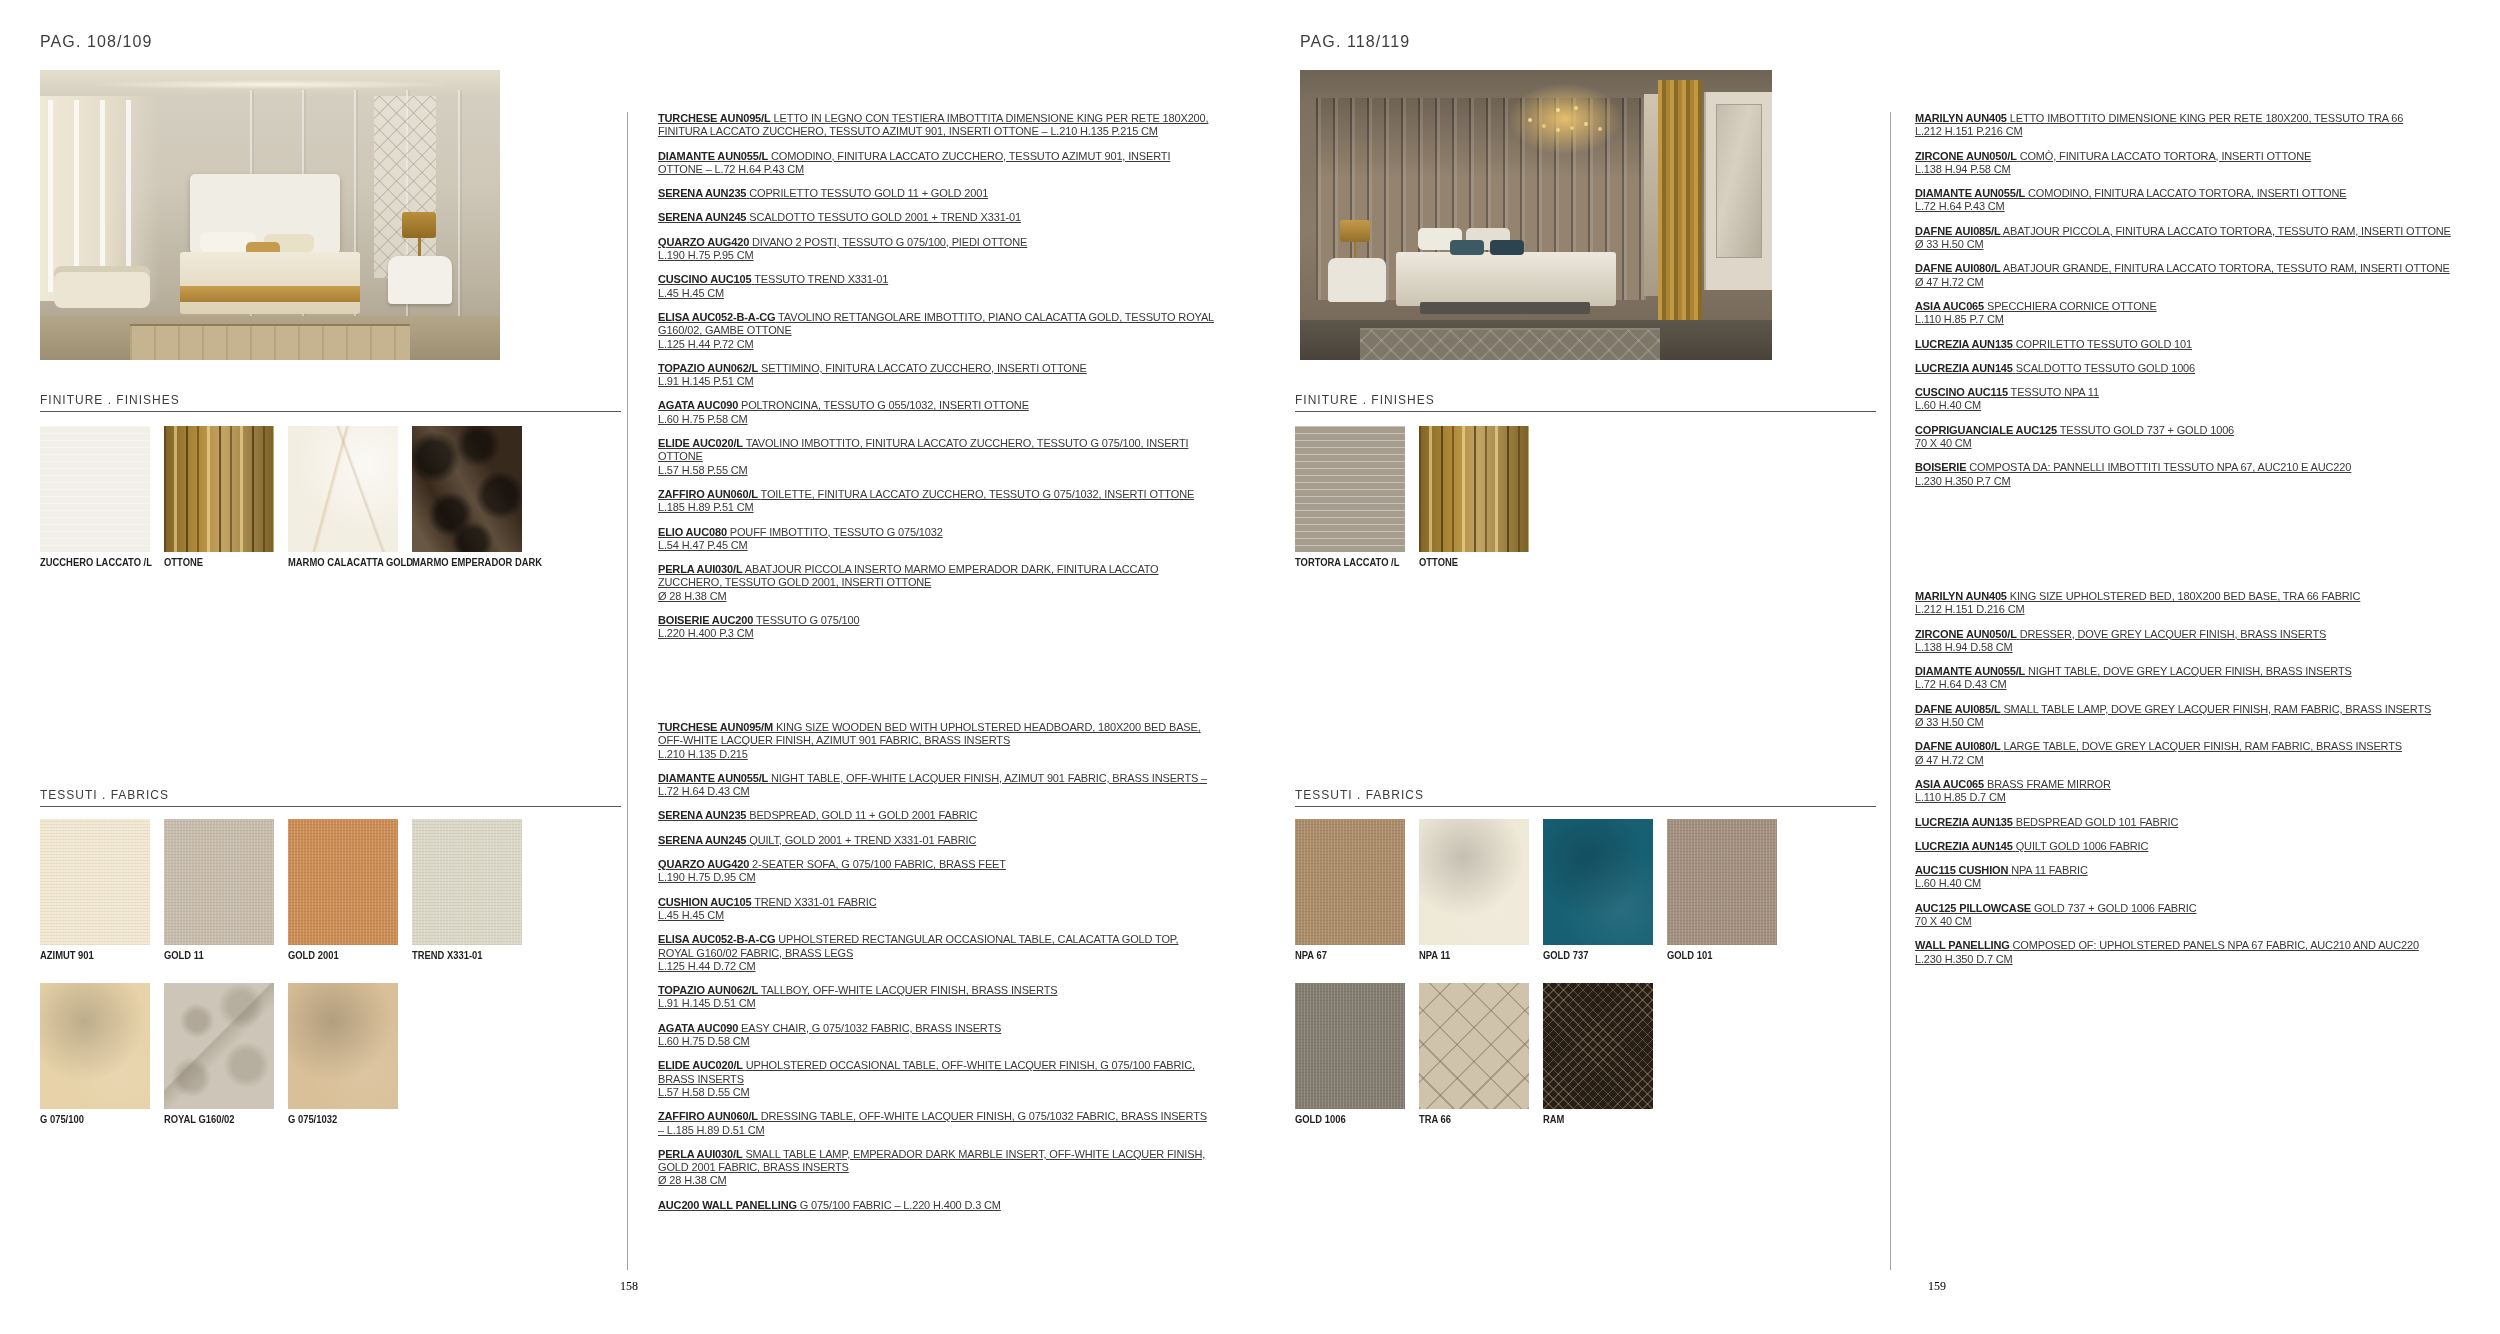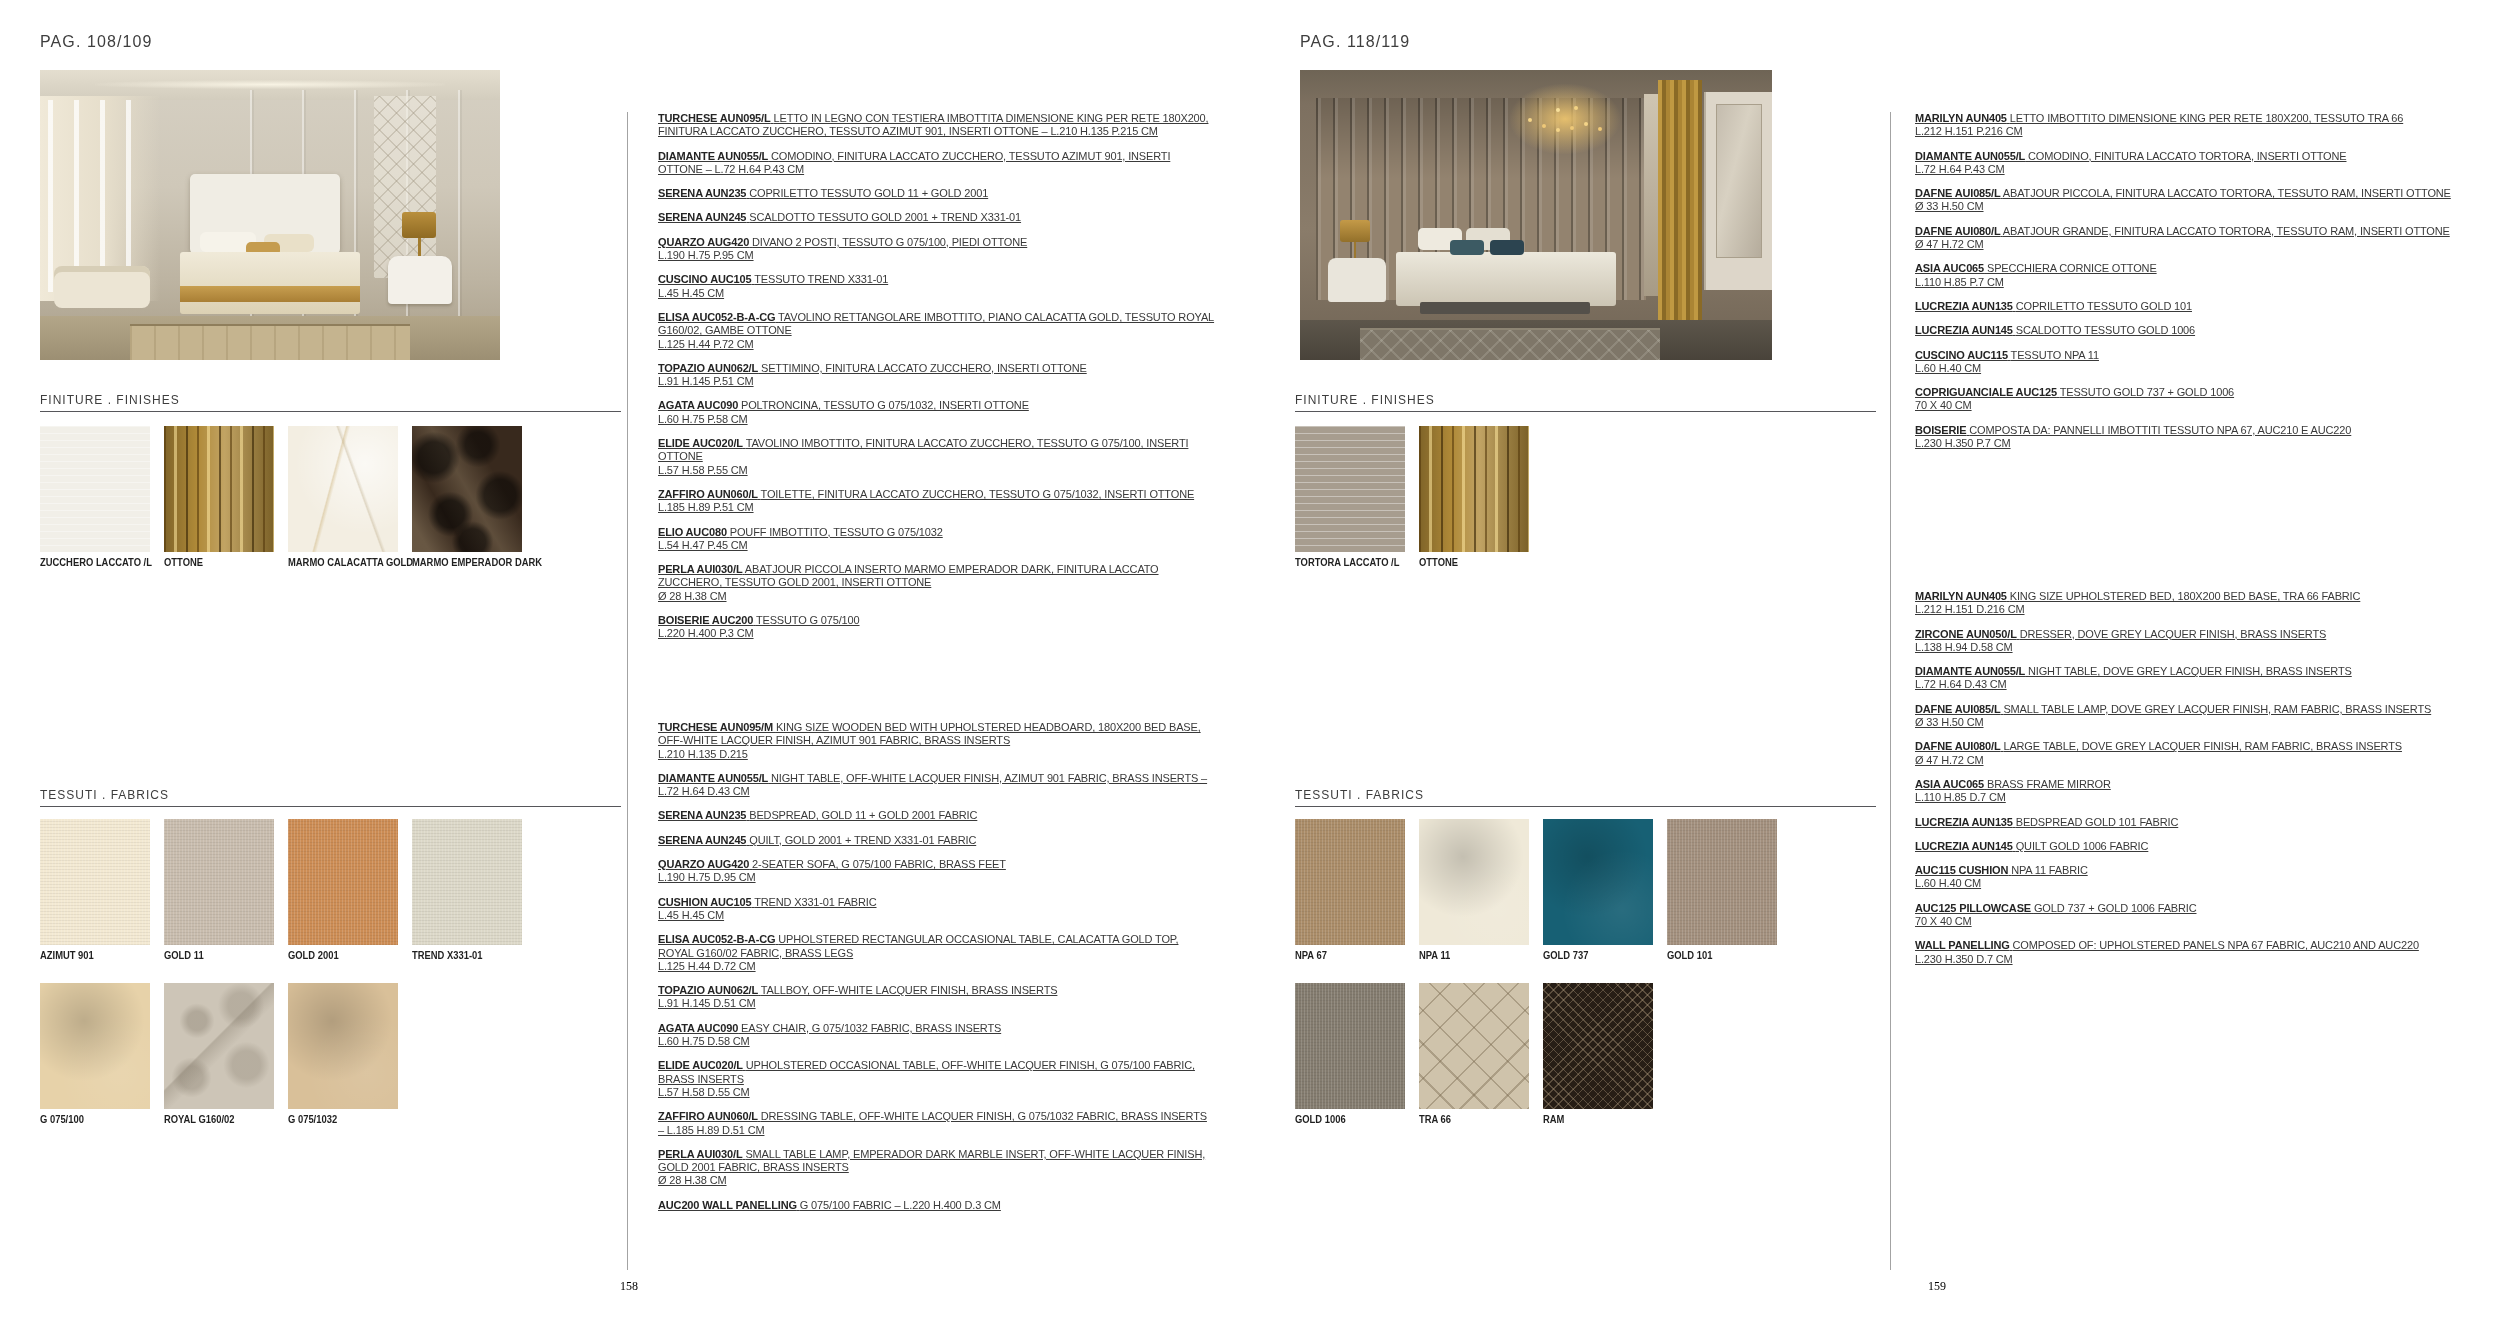--- a/index.html
+++ b/index.html
@@ -190,21 +190,21 @@
 
   <div class="col-text lp-text-it">
     <p class="prod"><b>TURCHESE AUN095/L</b> <span>LETTO IN LEGNO CON TESTIERA IMBOTTITA DIMENSIONE KING PER RETE 180X200, FINITURA LACCATO ZUCCHERO, TESSUTO AZIMUT 901, INSERTI OTTONE – L.210 H.135 P.215 CM</span><span class="dims"></span></p>
     <p class="prod"><b>DIAMANTE AUN055/L</b> <span>COMODINO, FINITURA LACCATO ZUCCHERO, TESSUTO AZIMUT 901, INSERTI OTTONE – L.72 H.64 P.43 CM</span><span class="dims"></span></p>
     <p class="prod"><b>SERENA AUN235</b> <span>COPRILETTO TESSUTO GOLD 11 + GOLD 2001</span><span class="dims"></span></p>
     <p class="prod"><b>SERENA AUN245</b> <span>SCALDOTTO TESSUTO GOLD 2001 + TREND X331-01</span><span class="dims"></span></p>
     <p class="prod"><b>QUARZO AUG420</b> <span>DIVANO 2 POSTI, TESSUTO G 075/100, PIEDI OTTONE</span><span class="dims">L.190 H.75 P.95 CM</span></p>
     <p class="prod"><b>CUSCINO AUC105</b> <span>TESSUTO TREND X331-01</span><span class="dims">L.45 H.45 CM</span></p>
     <p class="prod"><b>ELISA AUC052-B-A-CG</b> <span>TAVOLINO RETTANGOLARE IMBOTTITO, PIANO CALACATTA GOLD, TESSUTO ROYAL G160/02, GAMBE OTTONE</span><span class="dims">L.125 H.44 P.72 CM</span></p>
     <p class="prod"><b>TOPAZIO AUN062/L</b> <span>SETTIMINO, FINITURA LACCATO ZUCCHERO, INSERTI OTTONE</span><span class="dims">L.91 H.145 P.51 CM</span></p>
-    <p class="prod"><b>AGATA AUC090</b> <span>POLTRONCINA, TESSUTO G 075/1032, INSERTI OTTONE</span><span class="dims">L.60 H.75 P.58 CM</span></p>
+    <p class="prod"><b>AGATA AUC090</b> <span>POLTRONCINA, TESSUTO G 055/1032, INSERTI OTTONE</span><span class="dims">L.60 H.75 P.58 CM</span></p>
     <p class="prod"><b>ELIDE AUC020/L</b> <span>TAVOLINO IMBOTTITO, FINITURA LACCATO ZUCCHERO, TESSUTO G 075/100, INSERTI OTTONE</span><span class="dims">L.57 H.58 P.55 CM</span></p>
     <p class="prod"><b>ZAFFIRO AUN060/L</b> <span>TOILETTE, FINITURA LACCATO ZUCCHERO, TESSUTO G 075/1032, INSERTI OTTONE</span><span class="dims">L.185 H.89 P.51 CM</span></p>
     <p class="prod"><b>ELIO AUC080</b> <span>POUFF IMBOTTITO, TESSUTO G 075/1032</span><span class="dims">L.54 H.47 P.45 CM</span></p>
     <p class="prod"><b>PERLA AUI030/L</b> <span>ABATJOUR PICCOLA INSERTO MARMO EMPERADOR DARK, FINITURA LACCATO ZUCCHERO, TESSUTO GOLD 2001, INSERTI OTTONE</span><span class="dims">Ø 28 H.38 CM</span></p>
     <p class="prod"><b>BOISERIE AUC200</b> <span>TESSUTO G 075/100</span><span class="dims">L.220 H.400 P.3 CM</span></p>
   </div>
 
   <div class="col-text lp-text-en">
     <p class="prod"><b>TURCHESE AUN095/M</b> <span>KING SIZE WOODEN BED WITH UPHOLSTERED HEADBOARD, 180X200 BED BASE, OFF-WHITE LACQUER FINISH, AZIMUT 901 FABRIC, BRASS INSERTS</span><span class="dims">L.210 H.135 D.215</span></p>
     <p class="prod"><b>DIAMANTE AUN055/L</b> <span>NIGHT TABLE, OFF-WHITE LACQUER FINISH, AZIMUT 901 FABRIC, BRASS INSERTS – L.72 H.64 D.43 CM</span><span class="dims"></span></p>
@@ -270,20 +270,21 @@
   <div class="sw-label fab2L rc1">GOLD 1006</div>
   <div class="swatch fab2 rc2 p-quilt" style="background-color: rgb(207, 195, 171);"></div>
   <div class="sw-label fab2L rc2">TRA 66</div>
   <div class="swatch fab2 rc3 p-mesh" style="background-color: rgb(39, 30, 22);"></div>
   <div class="sw-label fab2L rc3">RAM</div>
 
   <div class="vdivider" style="left:1890px;top:112px;height:1158px;"></div>
 
   <div class="col-text rp-text-it">
     <p class="prod"><b>MARILYN AUN405</b> <span>LETTO IMBOTTITO DIMENSIONE KING PER RETE 180X200, TESSUTO TRA 66</span><span class="dims">L.212 H.151 P.216 CM</span></p>
+    <p class="prod"><b>ZIRCONE AUN050/L</b> <span>COMÒ, FINITURA LACCATO TORTORA, INSERTI OTTONE</span><span class="dims">L.138 H.94 P.58 CM</span></p>
     <p class="prod"><b>DIAMANTE AUN055/L</b> <span>COMODINO, FINITURA LACCATO TORTORA, INSERTI OTTONE</span><span class="dims">L.72 H.64 P.43 CM</span></p>
     <p class="prod"><b>DAFNE AUI085/L</b> <span>ABATJOUR PICCOLA, FINITURA LACCATO TORTORA, TESSUTO RAM, INSERTI OTTONE</span><span class="dims">Ø 33 H.50 CM</span></p>
     <p class="prod"><b>DAFNE AUI080/L</b> <span>ABATJOUR GRANDE, FINITURA LACCATO TORTORA, TESSUTO RAM, INSERTI OTTONE</span><span class="dims">Ø 47 H.72 CM</span></p>
     <p class="prod"><b>ASIA AUC065</b> <span>SPECCHIERA CORNICE OTTONE</span><span class="dims">L.110 H.85 P.7 CM</span></p>
     <p class="prod"><b>LUCREZIA AUN135</b> <span>COPRILETTO TESSUTO GOLD 101</span><span class="dims"></span></p>
     <p class="prod"><b>LUCREZIA AUN145</b> <span>SCALDOTTO TESSUTO GOLD 1006</span><span class="dims"></span></p>
     <p class="prod"><b>CUSCINO AUC115</b> <span>TESSUTO NPA 11</span><span class="dims">L.60 H.40 CM</span></p>
     <p class="prod"><b>COPRIGUANCIALE AUC125</b> <span>TESSUTO GOLD 737 + GOLD 1006</span><span class="dims">70 X 40 CM</span></p>
     <p class="prod"><b>BOISERIE</b> <span>COMPOSTA DA: PANNELLI IMBOTTITI TESSUTO NPA 67, AUC210 E AUC220</span><span class="dims">L.230 H.350 P.7 CM</span></p>
   </div>

